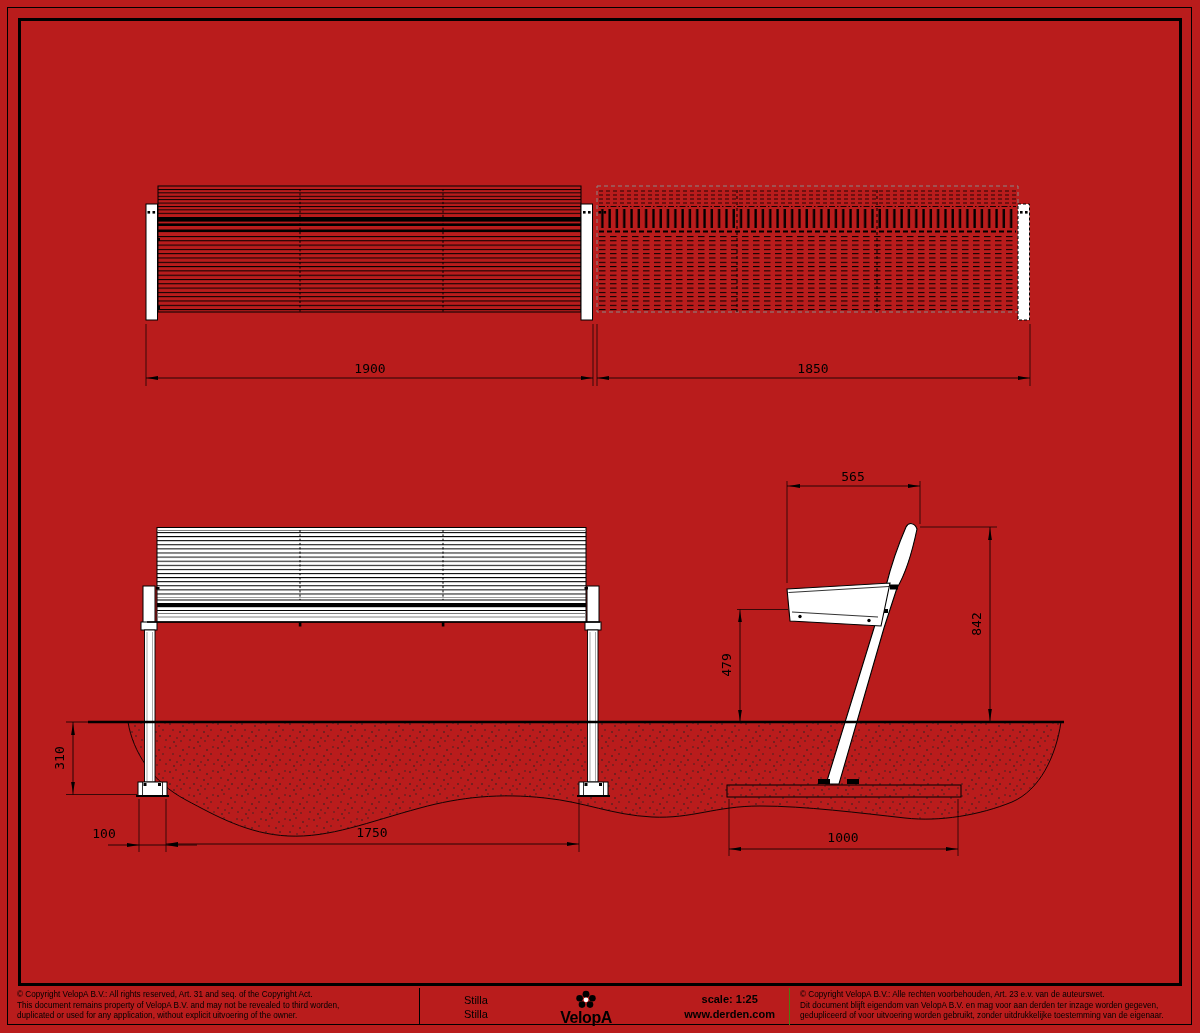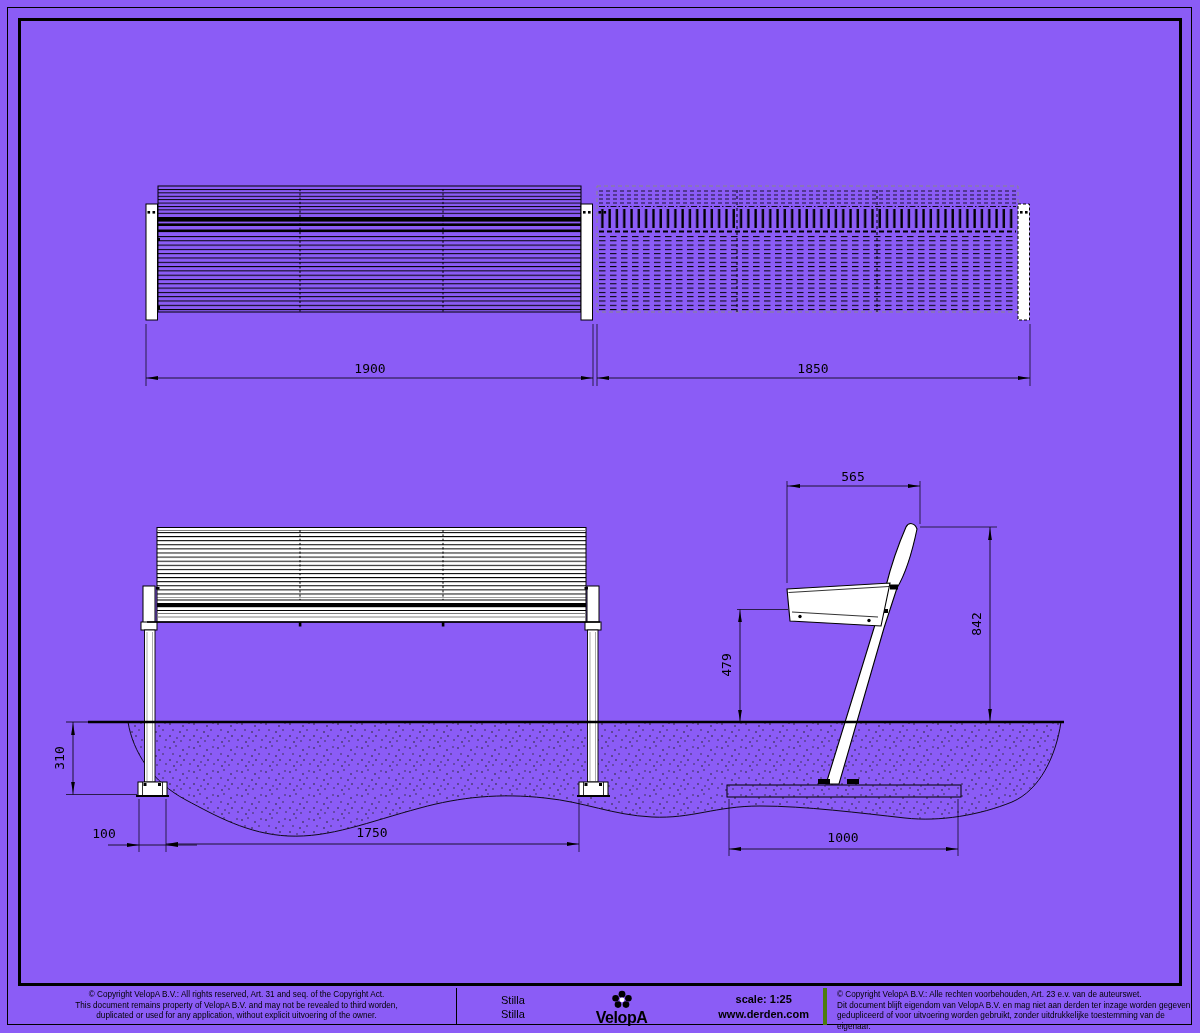--- a/index.html
+++ b/index.html
@@ -1,30 +1,30 @@
 <!DOCTYPE html>
 <html><head>
 <meta charset="utf-8">
 <style>
   html,body{margin:0;padding:0;background:#e8e8e8;}
   .sheet{
-    position:relative;width:1200px;height:1033px;background:#8b5cf6;
+    position:relative;width:1200px;height:1033px;background:#b91c1c;
     font-family:"Liberation Sans",sans-serif;color:#000;overflow:hidden;margin:0 auto;
   }
   .outer-border{position:absolute;left:7px;top:7px;width:1185px;height:1018px;border:1px solid #000;box-sizing:border-box;}
   .inner-border{position:absolute;left:18px;top:18px;width:1164px;height:968px;border:3px solid #000;box-sizing:border-box;}
   .drawing-svg{position:absolute;left:0;top:0;}
   .dim-text{font-family:"DejaVu Sans Mono",monospace;font-size:13px;fill:#000;}
   .title-strip{
     position:absolute;left:7px;top:988px;width:1186px;height:37px;
     display:flex;align-items:stretch;font-size:8.2px;line-height:10.6px;
   }
   .tb-cell{box-sizing:border-box;padding:2px 0 0 10px;}
-  .tb-left{width:450px;border-right:1px solid #000;text-align:center;}
-  .tb-center{width:370px;border-right:4px solid #4d7c0f;display:flex;align-items:center;justify-content:space-between;padding:0 14px;}
+  .tb-left{width:413px;border-right:1px solid #000;}
+  .tb-center{width:370px;border-right:1px solid #4d7c0f;display:flex;align-items:center;justify-content:space-between;padding:0 14px;}
   .tb-right{flex:1;}
   .tb-product{text-align:center;font-size:11px;line-height:14px;margin-left:30px;}
   .tb-logo{text-align:center;line-height:9px;}
   .tb-brand{font-weight:bold;font-size:16px;letter-spacing:-0.4px;line-height:11px;}
   .tb-scale{text-align:center;font-size:11px;line-height:15px;font-weight:bold;}
 </style>
 </head>
 <body>
 
 <div class="sheet">
@@ -303,18 +303,18 @@
         </svg>
         <div class="tb-brand">VelopA</div>
       </div>
       <div class="tb-scale">
         <div>scale: 1:25</div>
         <div>www.derden.com</div>
       </div>
     </div>
     <div class="tb-cell tb-right">
       <div>© Copyright VelopA B.V.: Alle rechten voorbehouden, Art. 23 e.v. van de auteurswet.</div>
-      <div>Dit document blijft eigendom van VelopA B.V. en mag niet aan derden ter inzage worden gegeven,</div>
+      <div>Dit document blijft eigendom van VelopA B.V. en mag voor aan derden ter inzage worden gegeven,</div>
       <div>gedupliceerd of voor uitvoering worden gebruikt, zonder uitdrukkelijke toestemming van de eigenaar.</div>
     </div>
   </div>
 
 </div>
 
 </body></html>

